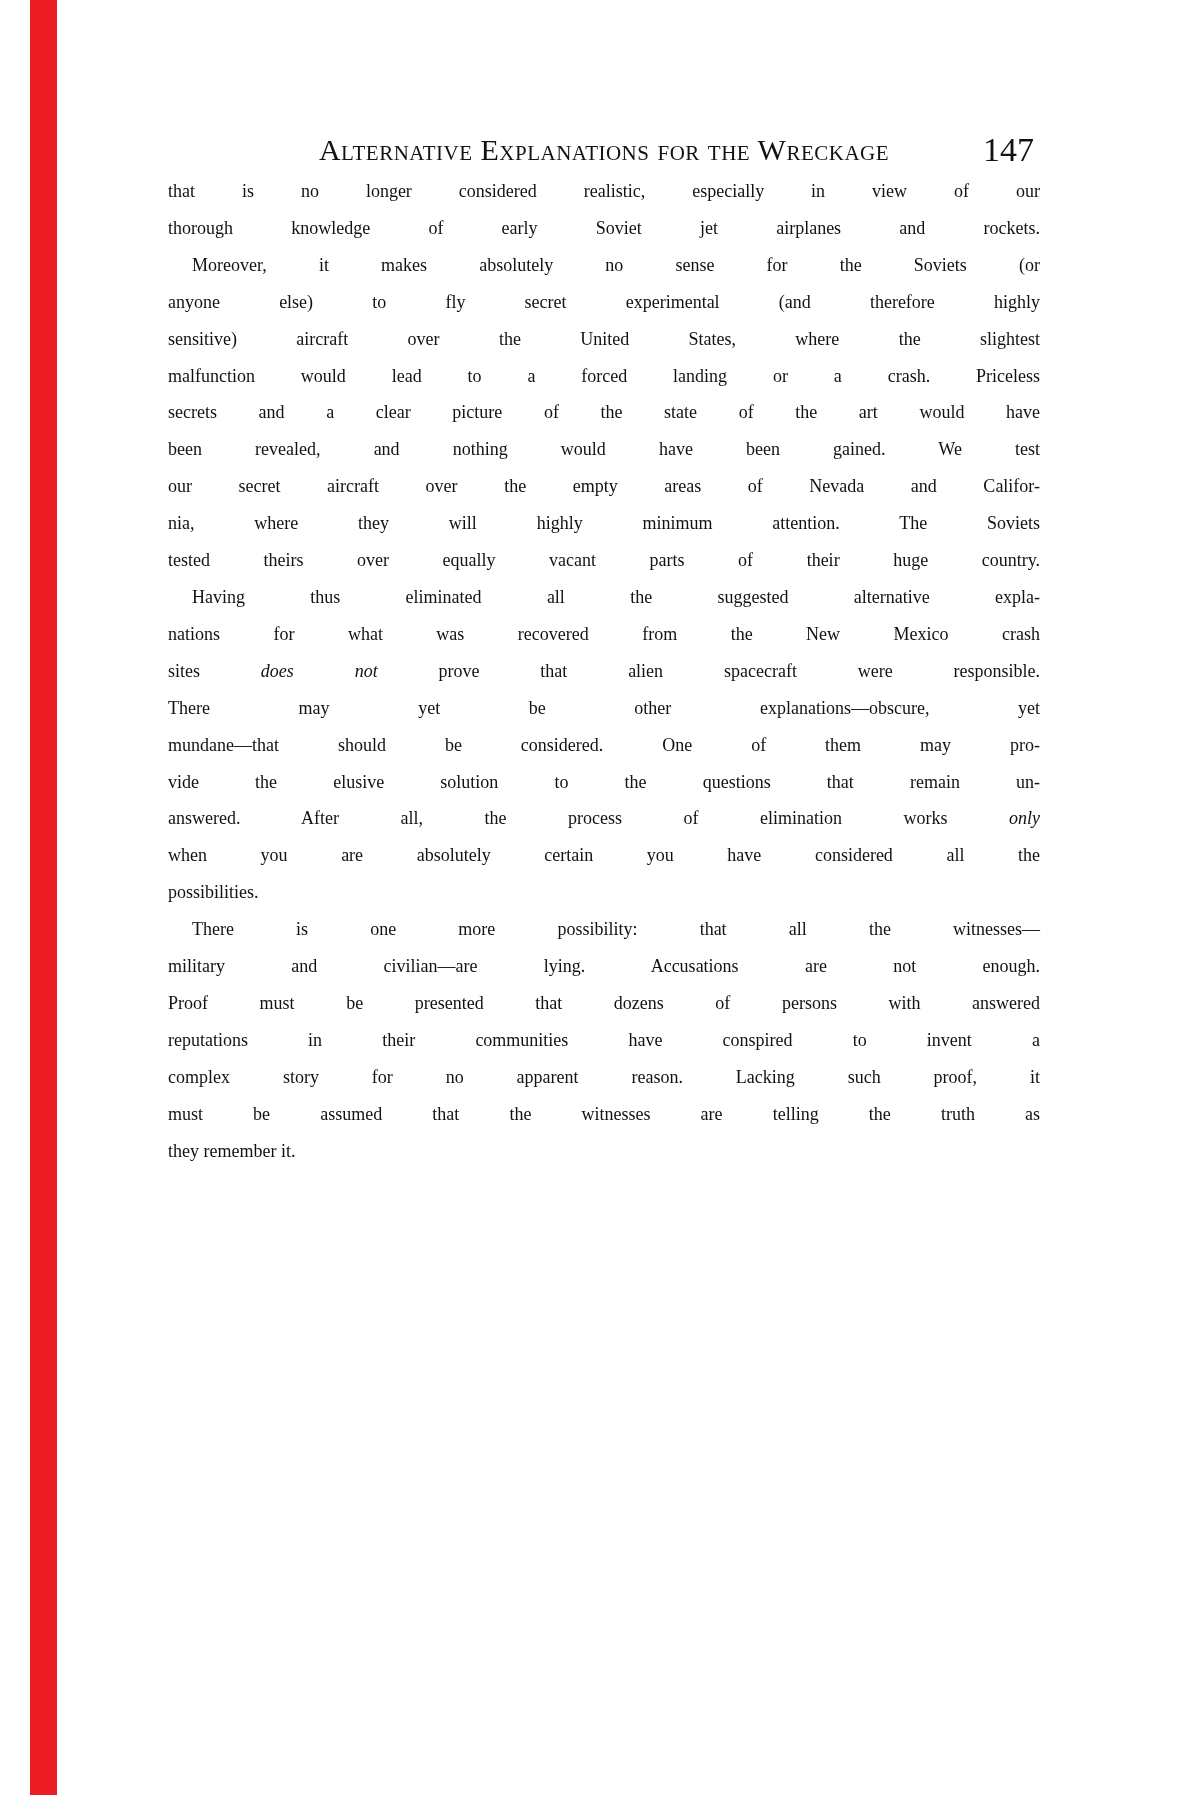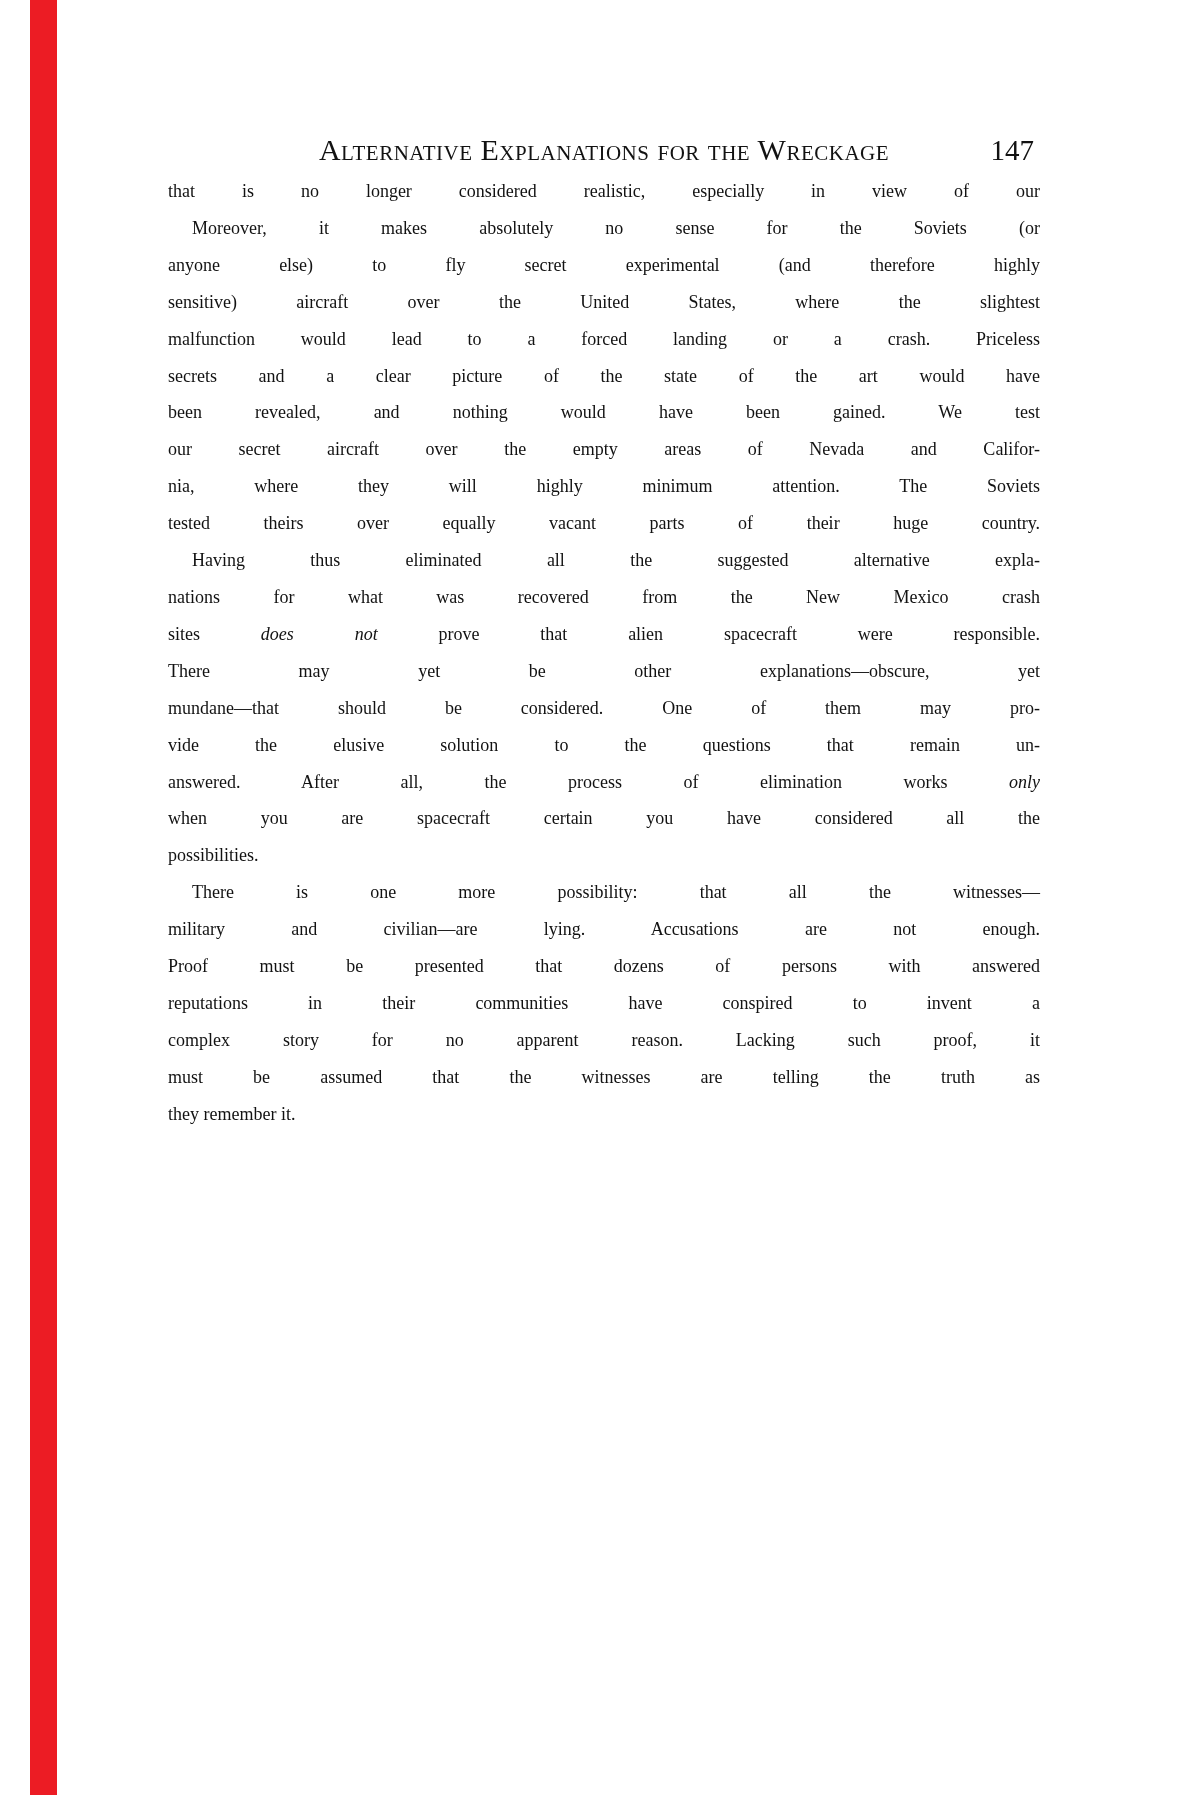--- a/index.html
+++ b/index.html
@@ -32,21 +32,21 @@
     white-space: nowrap;
   }
   .running-head .title {
     font-variant: small-caps;
     letter-spacing: 0.5px;
   }
   .running-head .pagenum {
     position: absolute;
     right: 6px;
     top: 0;
-    font-size: 29px;
+    font-size: 34px;
   }
   .body-text {
     position: absolute;
     left: 168px;
     top: 173px;
     width: 872px;
     font-size: 18px;
     line-height: 36.9px;
   }
   .line {
@@ -63,37 +63,38 @@
 <div class="page" style="background: rgb(255, 255, 255); color: rgb(18, 18, 18);">
   <div class="red-stripe" style="background: rgb(236, 28, 36);"></div>
 
   <div class="running-head">
     <span class="title">Alternative Explanations for the Wreckage</span>
     <span class="pagenum">147</span>
   </div>
 
   <div class="body-text">
       <div class="line"><span>that is no longer considered realistic, especially in view of our</span></div>
+      <div class="line"><span>thorough knowledge of early Soviet jet airplanes and rockets.</span></div>
       <div class="line indent"><span>Moreover, it makes absolutely no sense for the Soviets (or</span></div>
       <div class="line"><span>anyone else) to fly secret experimental (and therefore highly</span></div>
       <div class="line"><span>sensitive) aircraft over the United States, where the slightest</span></div>
       <div class="line"><span>malfunction would lead to a forced landing or a crash. Priceless</span></div>
       <div class="line"><span>secrets and a clear picture of the state of the art would have</span></div>
       <div class="line"><span>been revealed, and nothing would have been gained. We test</span></div>
       <div class="line"><span>our secret aircraft over the empty areas of Nevada and Califor-</span></div>
       <div class="line"><span>nia, where they will highly minimum attention. The Soviets</span></div>
       <div class="line"><span>tested theirs over equally vacant parts of their huge country.</span></div>
       <div class="line indent"><span>Having thus eliminated all the suggested alternative expla-</span></div>
       <div class="line"><span>nations for what was recovered from the New Mexico crash</span></div>
       <div class="line"><span>sites </span><i>does not</i><span> prove that alien spacecraft were responsible.</span></div>
       <div class="line"><span>There may yet be other explanations—obscure, yet</span></div>
       <div class="line"><span>mundane—that should be considered. One of them may pro-</span></div>
       <div class="line"><span>vide the elusive solution to the questions that remain un-</span></div>
       <div class="line"><span>answered. After all, the process of elimination works </span><i>only</i></div>
-      <div class="line"><span>when you are spacecraft certain you have considered all the</span></div>
+      <div class="line"><span>when you are absolutely certain you have considered all the</span></div>
       <div class="line end"><span>possibilities.</span></div>
       <div class="line indent"><span>There is one more possibility: that all the witnesses—</span></div>
       <div class="line"><span>military and civilian—are lying. Accusations are not enough.</span></div>
       <div class="line"><span>Proof must be presented that dozens of persons with answered</span></div>
       <div class="line"><span>reputations in their communities have conspired to invent a</span></div>
       <div class="line"><span>complex story for no apparent reason. Lacking such proof, it</span></div>
       <div class="line"><span>must be assumed that the witnesses are telling the truth as</span></div>
       <div class="line end"><span>they remember it.</span></div>
     </div>
 </div>

